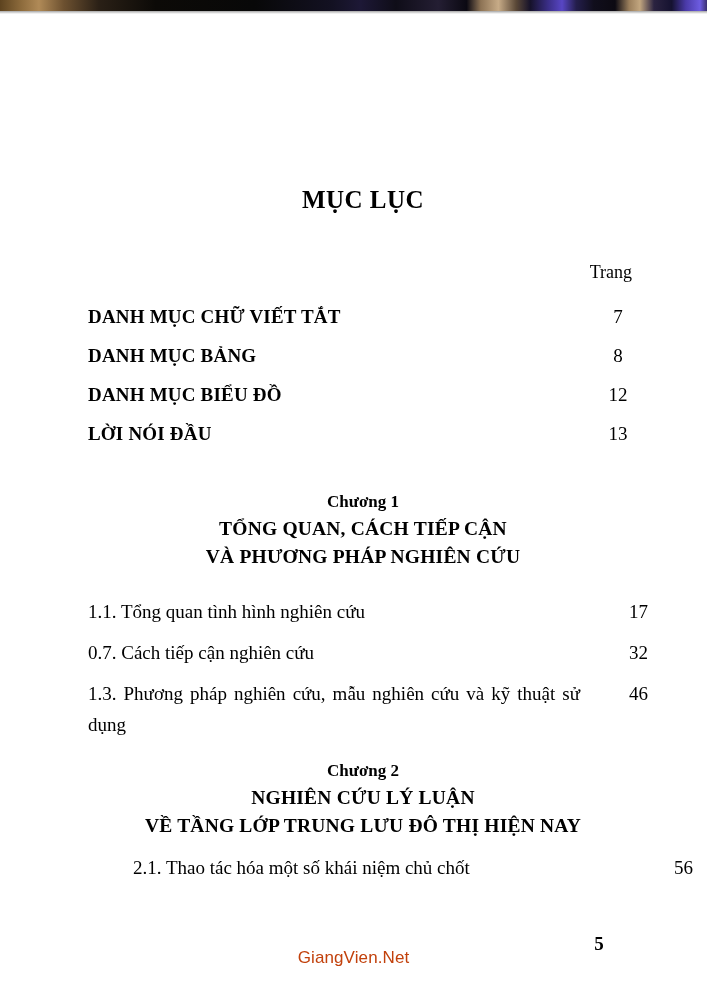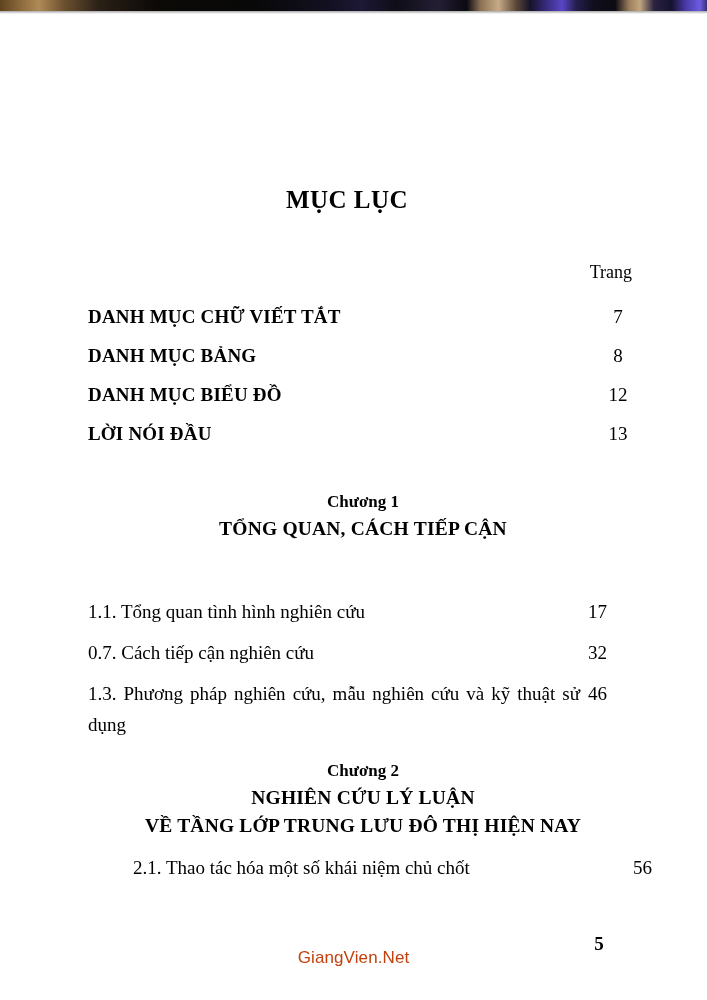--- a/index.html
+++ b/index.html
@@ -96,21 +96,21 @@
   .page {
     position: absolute;
     left: 0;
     top: 0;
     width: 707px;
     height: 1000px;
   }
 
   .doc-title {
     position: absolute;
-    left: 72px;
+    left: 88px;
     top: 186px;
     width: 550px;
     text-align: center;
     font-weight: bold;
     font-size: 25px;
     letter-spacing: 0.5px;
   }
 
   .trang-label {
     position: absolute;
@@ -185,21 +185,21 @@
   }
   .section-text.justify {
     text-align: justify;
     text-align-last: left;
   }
   .section-page {
     position: absolute;
     left: 500px;
     top: 0;
     width: 60px;
-    text-align: left;
+    text-align: right;
     font-size: 19px;
     line-height: 31px;
   }
 
   
   .watermark {
     position: absolute;
     left: 0;
     top: 948px;
     width: 707px;
@@ -251,20 +251,21 @@
     <div class="fm-row">
       <span class="fm-title">LỜI NÓI ĐẦU</span>
       <span class="fm-page">13</span>
     </div>
 
   </div>
 
   <div class="chapter" style="top:489px;">
     <div class="chapter-num">Chương 1</div>
     <div class="chapter-title-line">TỔNG QUAN, CÁCH TIẾP CẬN</div>
+    <div class="chapter-title-line">VÀ PHƯƠNG PHÁP NGHIÊN CỨU</div>
   </div>
 
   <div class="section-entry" style="top:596px;">
     <span class="section-text">1.1. Tổng quan tình hình nghiên cứu</span>
     <span class="section-page">17</span>
   </div>
 
   <div class="section-entry" style="top:637px;">
     <span class="section-text">0.7. Cách tiếp cận nghiên cứu</span>
     <span class="section-page">32</span>

